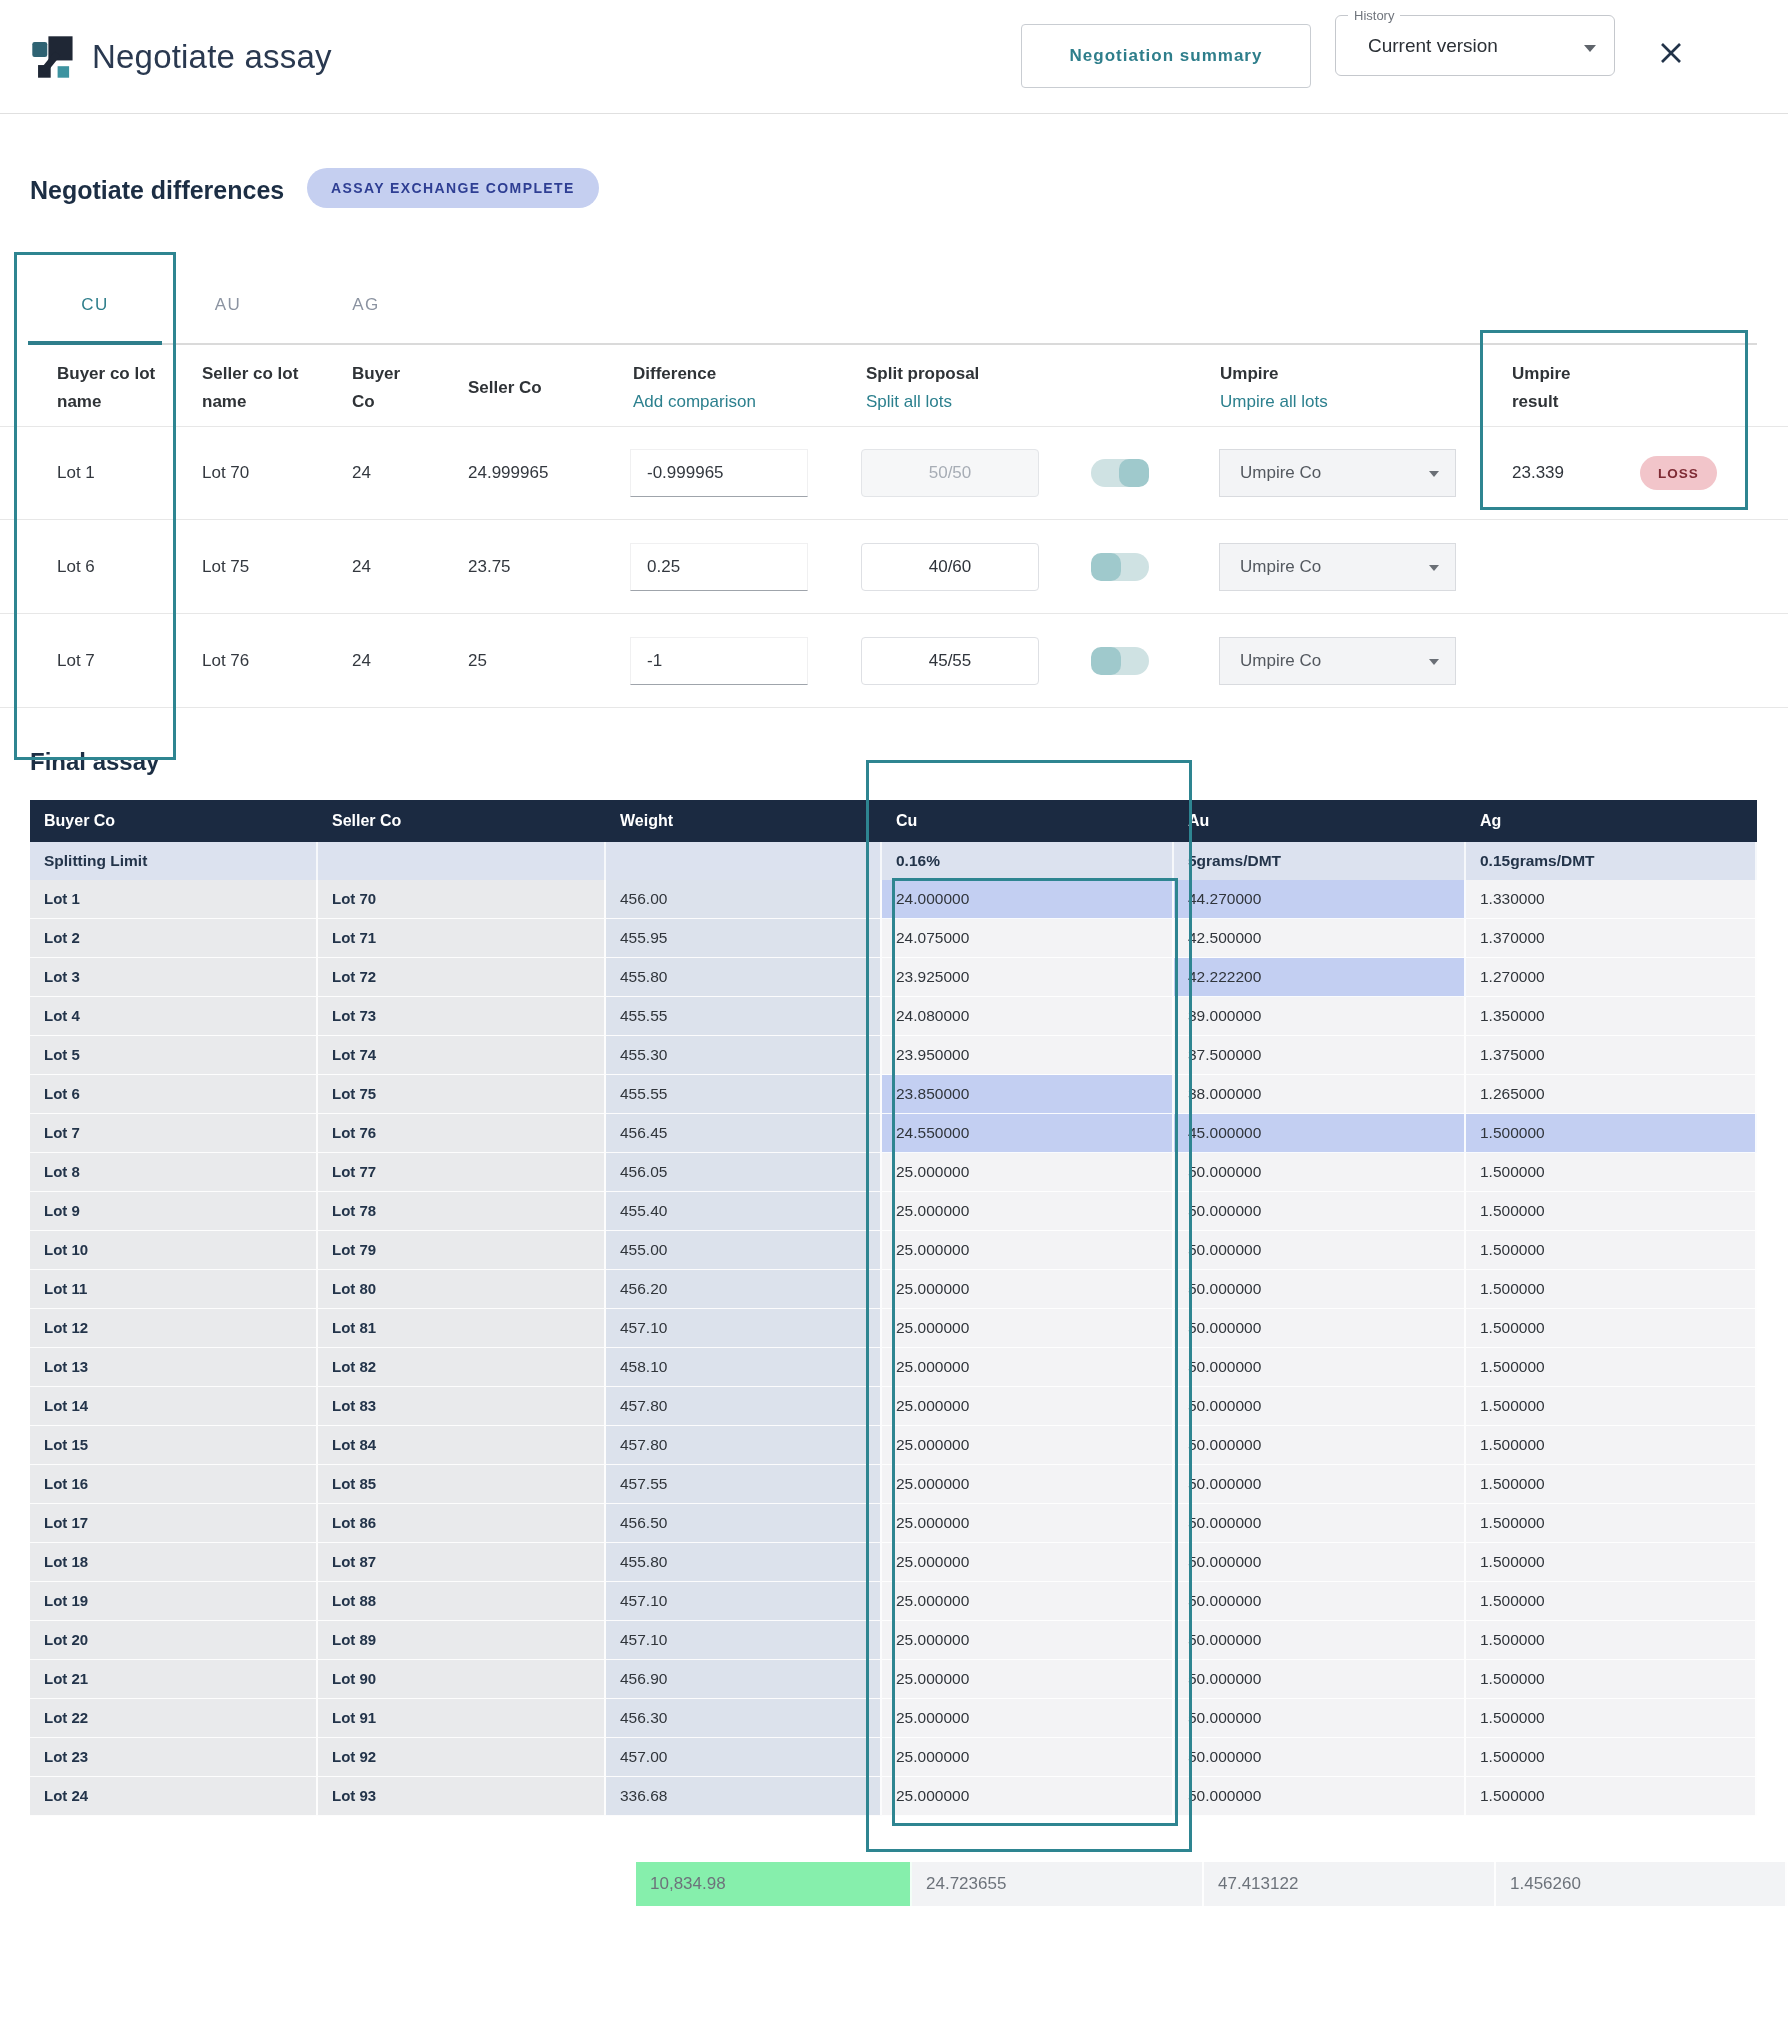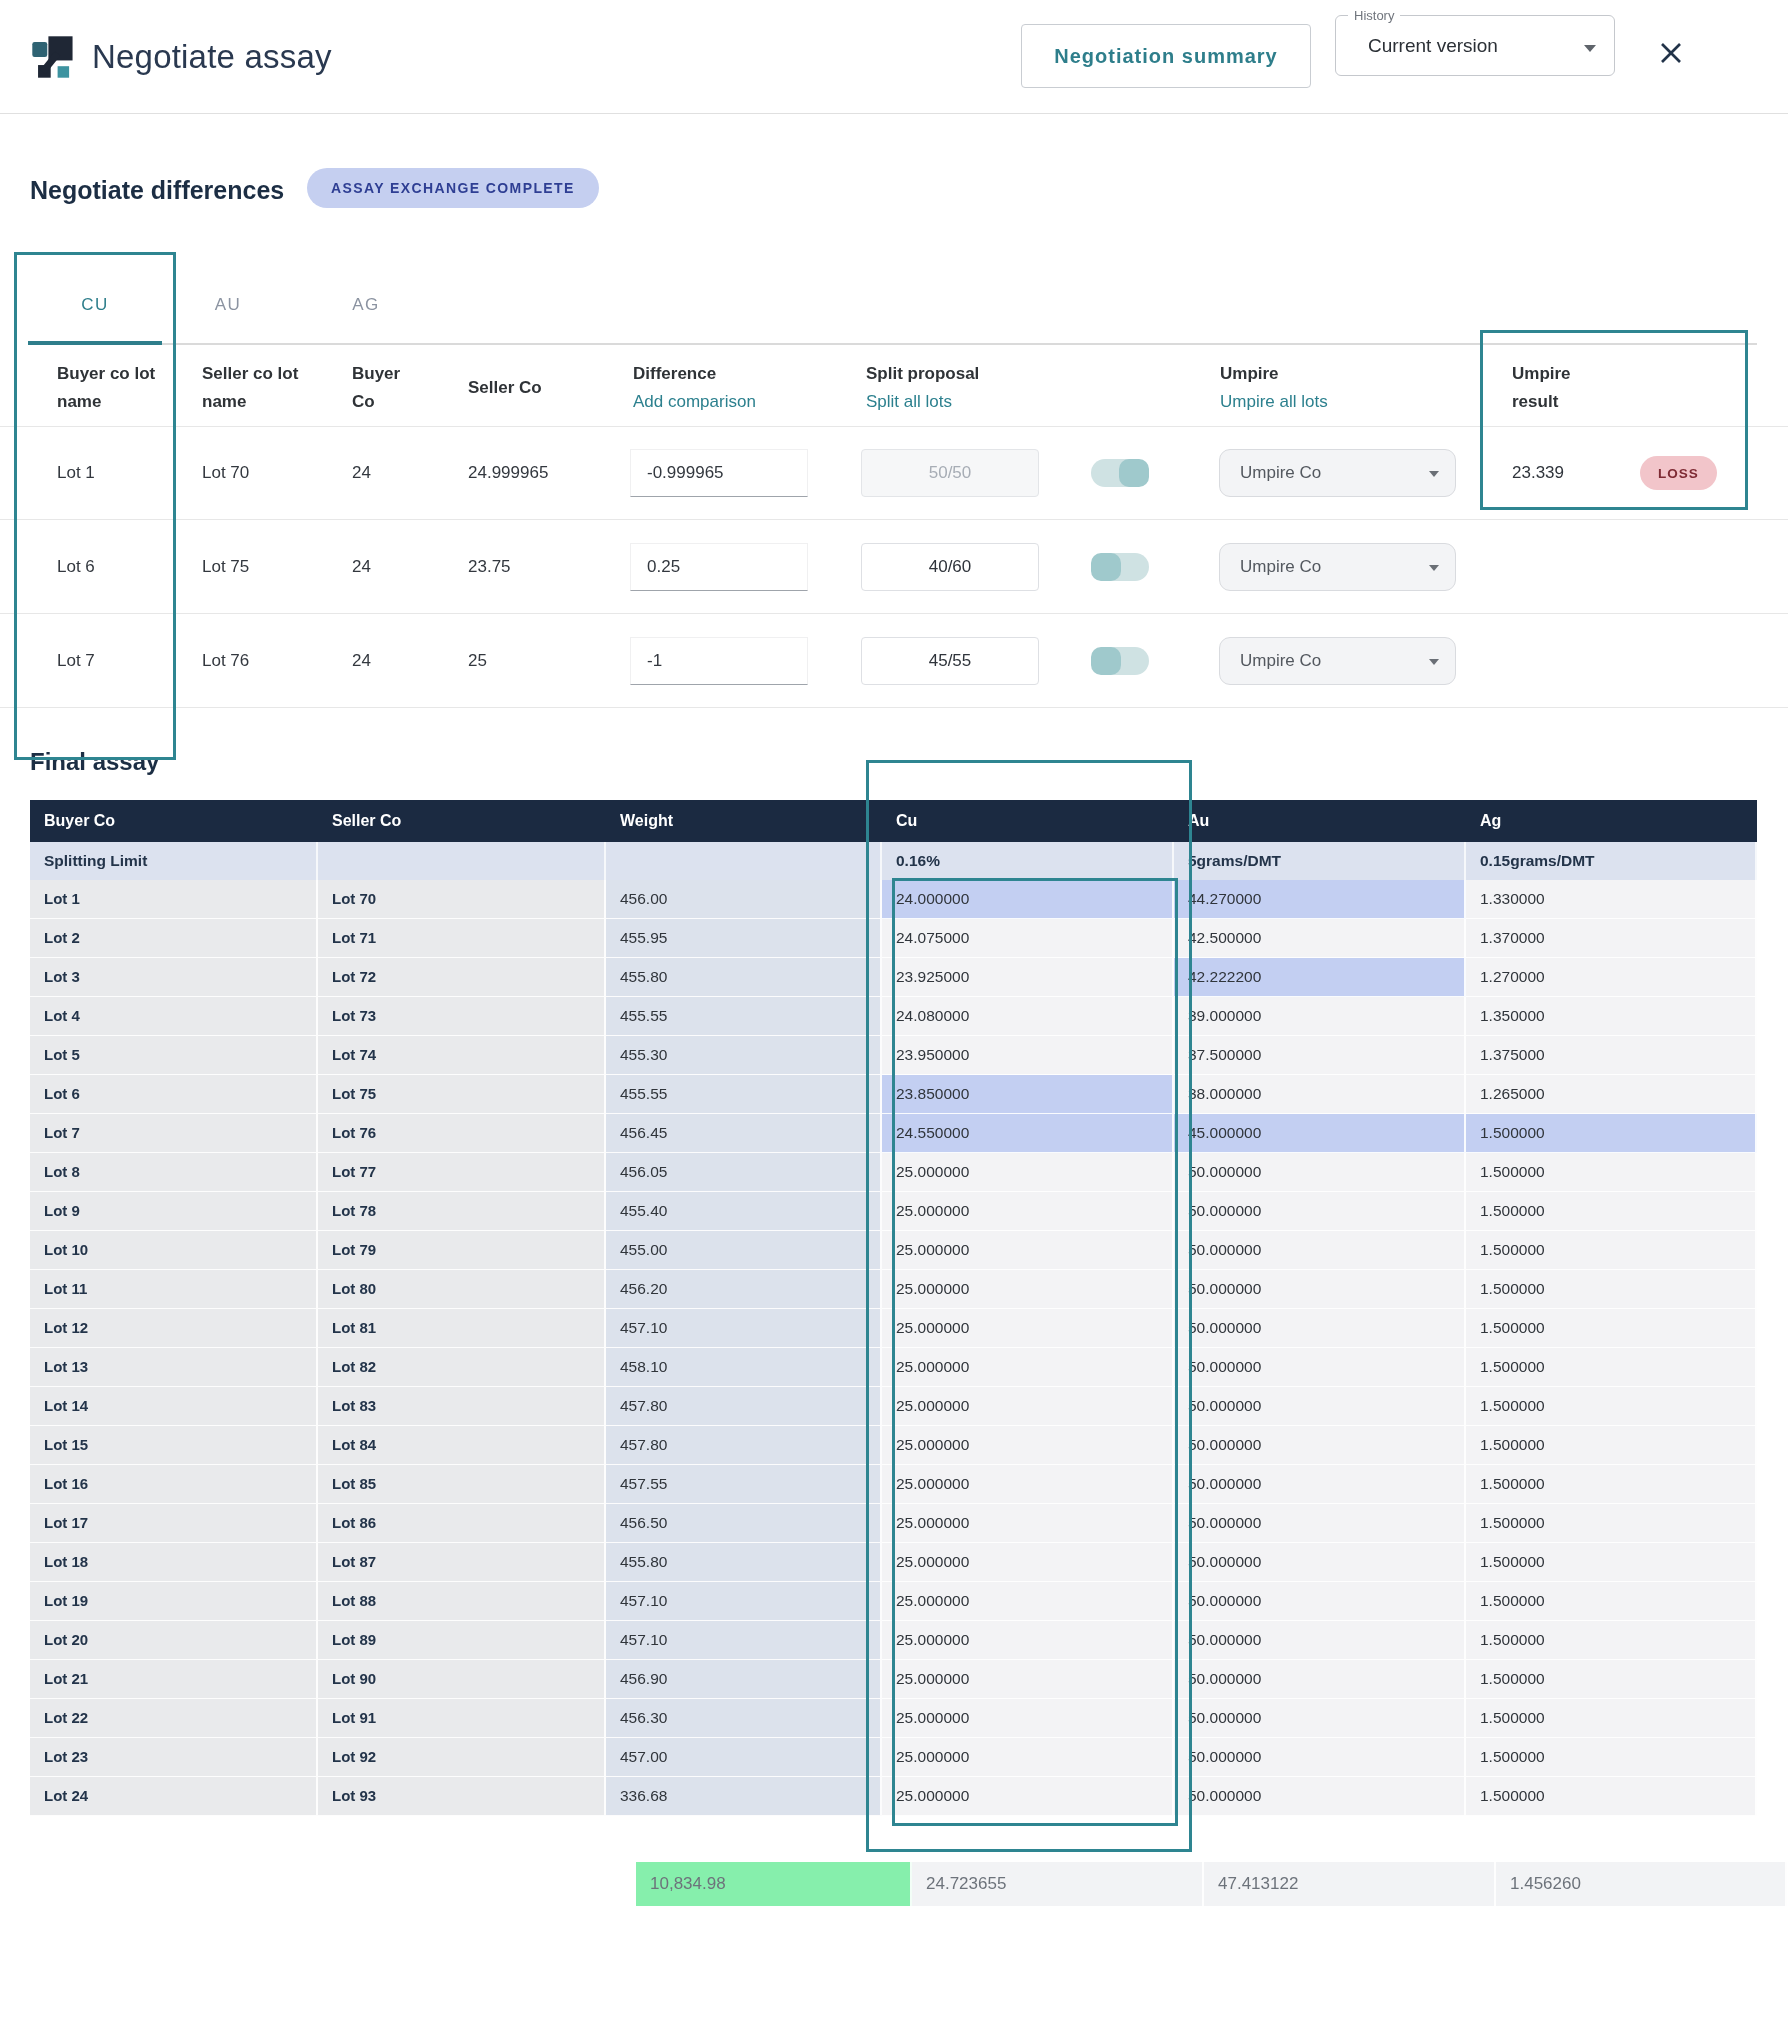--- a/index.html
+++ b/index.html
@@ -5,21 +5,21 @@
   * { margin:0; padding:0; box-sizing:border-box; }
   body { background:#fff; font-family:"Liberation Sans", sans-serif; }
   .canvas { position:relative; width:1788px; height:2044px; background:#fff; overflow:hidden; }
 
   
   .appbar { position:absolute; left:0; top:0; width:1788px; height:114px; border-bottom:1px solid #e0e0e0; background:#fff; }
   .logo { position:absolute; left:30px; top:34px; width:46px; height:46px; }
   .app-title { position:absolute; left:92px; top:38px; font-size:33px; font-weight:400; color:#2a3950; letter-spacing:0.2px; }
   .summary-btn { position:absolute; left:1021px; top:24px; width:290px; height:64px; background:#fff;
       border:1px solid #c9cdd2; border-radius:4px; display:flex; align-items:center; justify-content:center;
-      font-size:20px; font-weight:bold; letter-spacing:1px; color:#2e7e8b; cursor:pointer; }
+      font-size:17px; font-weight:bold; letter-spacing:1px; color:#2e7e8b; cursor:pointer; }
   .history-field { position:absolute; left:1335px; top:8px; width:280px; height:68px; border:1px solid #c5c8cd;
       border-radius:6px; }
   .history-field legend { margin-left:12px; padding:0 6px; font-size:13px; color:#70757d; }
   .history-value { position:absolute; left:32px; top:12px; font-size:19px; color:#2b3036; }
   .caret-down { position:absolute; right:18px; top:22px; width:0; height:0;
       border-left:6px solid transparent; border-right:6px solid transparent; border-top:7px solid #5f646b; }
   .close-x { position:absolute; left:1656px; top:38px; width:30px; height:30px; cursor:pointer; }
 
   
   .section-heading { position:absolute; font-size:25px; font-weight:bold; color:#1c2e44; }
@@ -44,21 +44,21 @@
   .split-box { position:absolute; left:861px; top:50%; transform:translateY(-50%); width:178px; height:48px;
       border:1px solid #dee0e4; border-radius:4px; background:#fff; display:flex; align-items:center; justify-content:center;
       font-size:17px; color:#2f343b; }
   .split-box.disabled { background:#f6f7f8; color:#a7adb5; border-color:#e3e5e8; }
   .toggle { position:absolute; left:1091px; top:50%; transform:translateY(-50%); width:58px; height:28px;
       border-radius:14px; background:#cfe2e3; cursor:pointer; }
   .toggle .knob { position:absolute; top:0; width:30px; height:28px; border-radius:10px; background:#9fc9cc; }
   .toggle.on .knob { right:0; }
   .toggle.off .knob { left:0; }
   .umpire-select { position:absolute; left:1219px; top:50%; transform:translateY(-50%); width:237px; height:48px;
-      border:1px solid #d9dbdf; border-radius:11px; background:#f3f4f6; display:flex; align-items:center;
+      border:1px solid #d9dbdf; border-radius:0; background:#f3f4f6; display:flex; align-items:center;
       padding-left:20px; font-size:17px; color:#53585f; cursor:pointer; }
   .umpire-select .caret { position:absolute; right:16px; top:21px; width:0; height:0;
       border-left:5px solid transparent; border-right:5px solid transparent; border-top:6px solid #6a6f76; }
   .result-val { position:absolute; left:1512px; top:50%; transform:translateY(-50%); font-size:17px; color:#2f343b; }
   .loss-pill { position:absolute; left:1640px; top:50%; transform:translateY(-50%); height:34px; border-radius:17px;
       background:#f2c5ca; display:flex; align-items:center; padding:0 18px; font-size:13.5px; font-weight:bold;
       letter-spacing:1px; color:#7e2b34; }
 
   
   .fa-table { position:absolute; left:30px; top:800px; width:1727px; }

